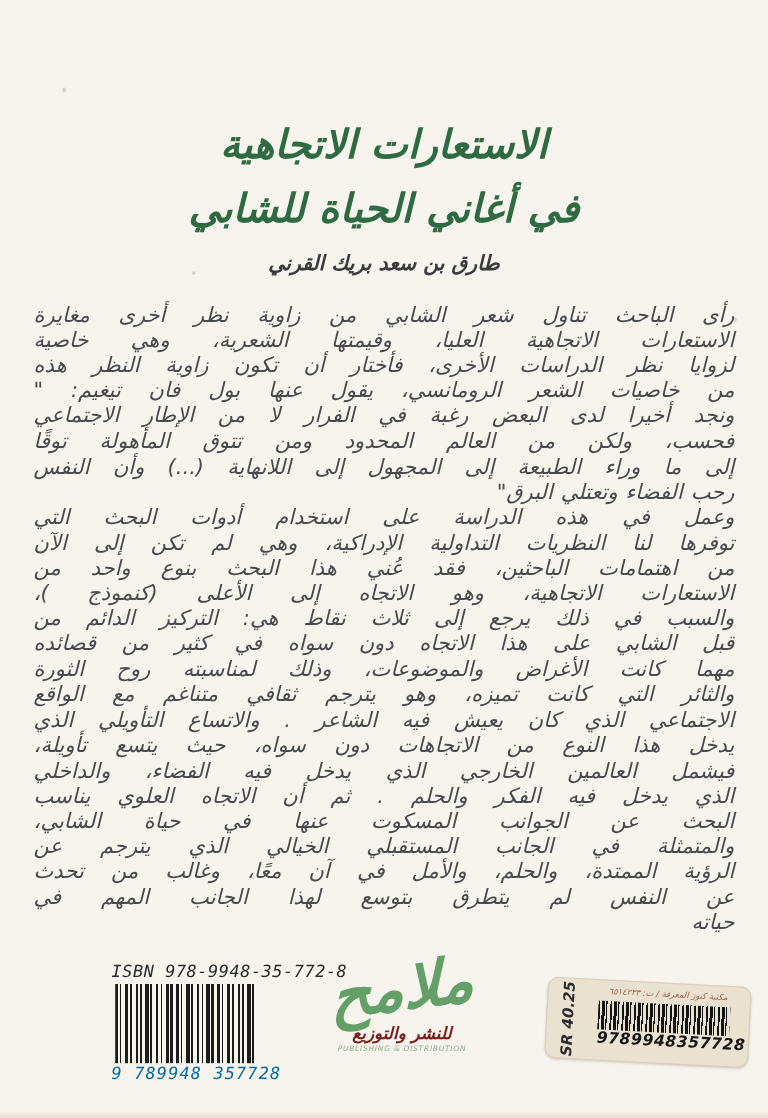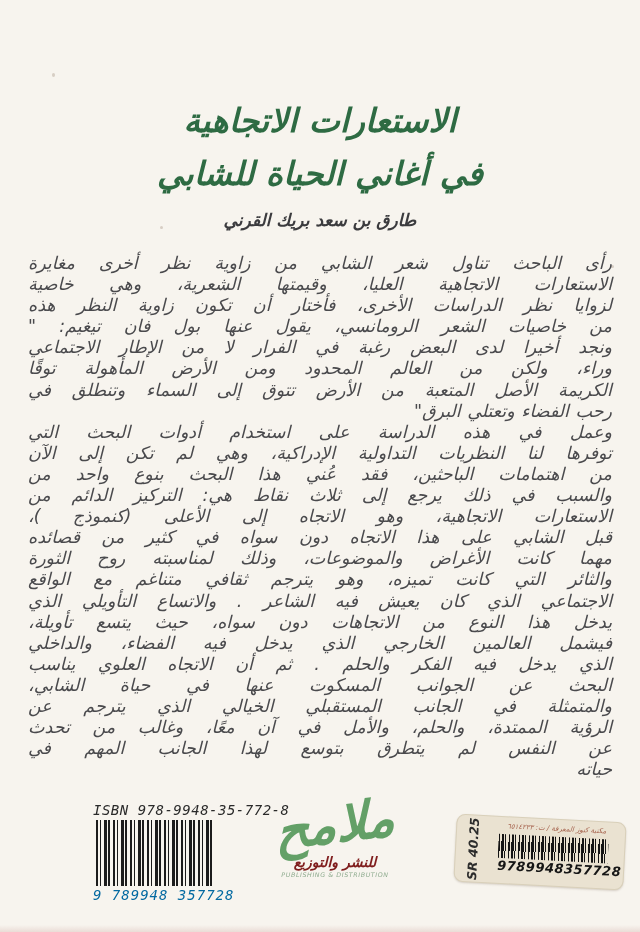--- a/index.html
+++ b/index.html
@@ -116,30 +116,30 @@
     <div class="author">طارق بن سعد بريك القرني</div>
   </div>
 
   <div class="body-text">
     <div class="para">
       <div class="bline">رأى الباحث تناول شعر الشابي من زاوية نظر أخرى مغايرة</div>
       <div class="bline">الاستعارات الاتجاهية العليا، وقيمتها الشعرية، وهي خاصية</div>
       <div class="bline">لزوايا نظر الدراسات الأخرى، فأختار أن تكون زاوية النظر هذه</div>
       <div class="bline">من خاصيات الشعر الرومانسي، يقول عنها بول فان تيغيم: "</div>
       <div class="bline">ونجد أخيرا لدى البعض رغبة في الفرار لا من الإطار الاجتماعي</div>
-      <div class="bline">وراء، ولكن من العالم المحدود ومن الأرض المأهولة توقًا</div>
-      <div class="bline">الكريمة الأصل المتعبة من الأرض تتوق إلى السماء وتنطلق في</div>
+      <div class="bline">فحسب، ولكن من العالم المحدود ومن تتوق المأهولة توقًا</div>
+      <div class="bline">إلى ما وراء الطبيعة إلى المجهول إلى اللانهاية (...) وأن النفس</div>
       <div class="bline last">رحب الفضاء وتعتلي البرق"</div>
     </div>
     <div class="para">
       <div class="bline">وعمل في هذه الدراسة على استخدام أدوات البحث التي</div>
       <div class="bline">توفرها لنا النظريات التداولية الإدراكية، وهي لم تكن إلى الآن</div>
       <div class="bline">من اهتمامات الباحثين، فقد عُني هذا البحث بنوع واحد من</div>
+      <div class="bline">الاستعارات الاتجاهية، وهو الاتجاه إلى الأعلى (كنموذج )،</div>
       <div class="bline">والسبب في ذلك يرجع إلى ثلاث نقاط هي: التركيز الدائم من</div>
-      <div class="bline">الاستعارات الاتجاهية، وهو الاتجاه إلى الأعلى (كنموذج )،</div>
       <div class="bline">قبل الشابي على هذا الاتجاه دون سواه في كثير من قصائده</div>
       <div class="bline">مهما كانت الأغراض والموضوعات، وذلك لمناسبته روح الثورة</div>
       <div class="bline">والثائر التي كانت تميزه، وهو يترجم ثقافي متناغم مع الواقع</div>
       <div class="bline">الاجتماعي الذي كان يعيش فيه الشاعر . والاتساع التأويلي الذي</div>
       <div class="bline">يدخل هذا النوع من الاتجاهات دون سواه، حيث يتسع تأويلة،</div>
       <div class="bline">فيشمل العالمين الخارجي الذي يدخل فيه الفضاء، والداخلي</div>
       <div class="bline">الذي يدخل فيه الفكر والحلم . ثم أن الاتجاه العلوي يناسب</div>
       <div class="bline">البحث عن الجوانب المسكوت عنها في حياة الشابي،</div>
       <div class="bline">والمتمثلة في الجانب المستقبلي الخيالي الذي يترجم عن</div>
       <div class="bline">الرؤية الممتدة، والحلم، والأمل في آن معًا، وغالب من تحدث</div>

